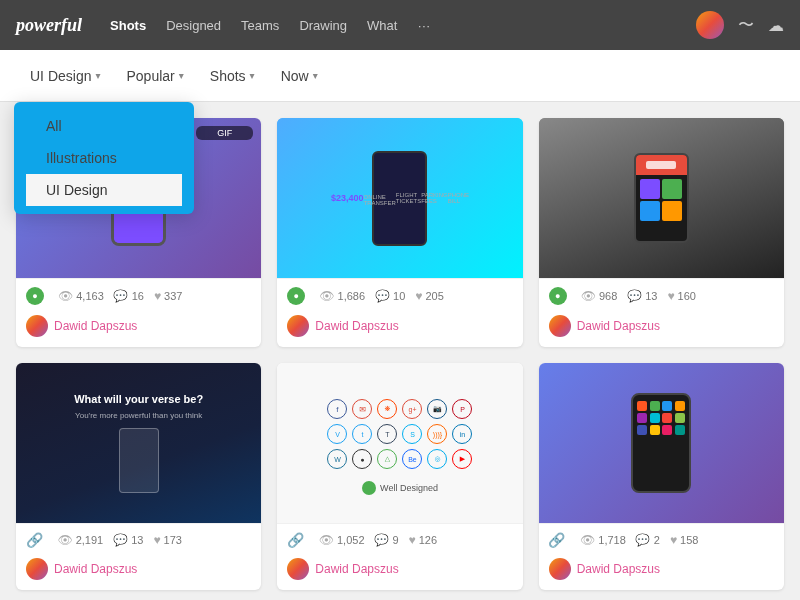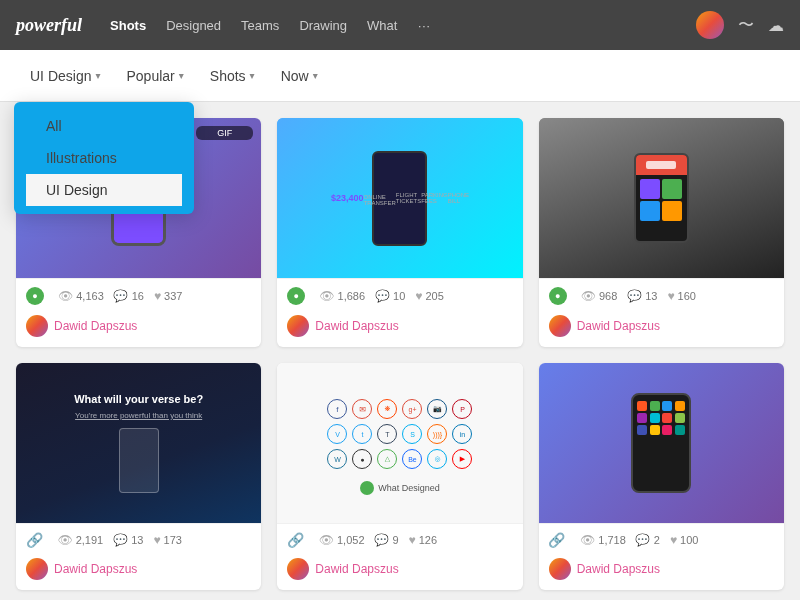--- a/index.html
+++ b/index.html
@@ -180,21 +180,21 @@
 
     
     .verse-content {
       display: flex; flex-direction: column;
       align-items: center; justify-content: center;
       height: 100%;
       background: linear-gradient(160deg, #1a1a2e 0%, #16213e 60%, #0f3460 100%);
       color: white; padding: 12px;
     }
     .verse-title { font-size: 11px; font-weight: 600; text-align: center; margin-bottom: 6px; }
-    .verse-sub { font-size: 8px; text-align: center; color: rgba(255,255,255,0.6); margin-bottom: 8px; text-decoration: underline; }
+    .verse-sub { font-size: 8px; text-align: center; color: rgba(255,255,255,0.6); margin-bottom: 8px; }
     .verse-phone {
       width: 40px; height: 65px;
       background: rgba(255,255,255,0.1);
       border-radius: 4px;
       border: 1px solid rgba(255,255,255,0.3);
     }
 
     
     .app-phone {
       width: 60px; height: 100px;
@@ -382,21 +382,21 @@
           <div style="width:20px;height:20px;border-radius:50%;border:1.5px solid #0077b5;display:flex;align-items:center;justify-content:center;font-size:7px;color:#0077b5;">in</div>
           <div style="width:20px;height:20px;border-radius:50%;border:1.5px solid #21759b;display:flex;align-items:center;justify-content:center;font-size:7px;color:#21759b;">W</div>
           <div style="width:20px;height:20px;border-radius:50%;border:1.5px solid #333;display:flex;align-items:center;justify-content:center;font-size:7px;color:#333;">●</div>
           <div style="width:20px;height:20px;border-radius:50%;border:1.5px solid #4caf50;display:flex;align-items:center;justify-content:center;font-size:7px;color:#4caf50;">△</div>
           <div style="width:20px;height:20px;border-radius:50%;border:1.5px solid #1769ff;display:flex;align-items:center;justify-content:center;font-size:7px;color:#1769ff;">Be</div>
           <div style="width:20px;height:20px;border-radius:50%;border:1.5px solid #00aced;display:flex;align-items:center;justify-content:center;font-size:7px;color:#00aced;">◎</div>
           <div style="width:20px;height:20px;border-radius:50%;border:1.5px solid #ff0000;display:flex;align-items:center;justify-content:center;font-size:7px;color:#ff0000;">▶</div>
         </div>
         <div style="display:flex;align-items:center;gap:4px;margin-top:4px;">
           <div style="width:14px;height:14px;border-radius:50%;background:#4caf50;"></div>
-          <span style="font-size:9px;color:#555;">What Designed</span>
+          <span style="font-size:9px;color:#555;">Well Designed</span>
         </div>
       </div>
     </div>
     <div class="shot-meta">
       <span class="badge-link">🔗</span>
       <span class="meta-icon">👁 <span>1,052</span></span>
       <span class="meta-icon">💬 <span>9</span></span>
       <span class="meta-icon">♥ <span>126</span></span>
     </div>
     <div class="shot-author">
@@ -421,21 +421,21 @@
           <div class="app-dot" style="background:#ffc107;"></div>
           <div class="app-dot" style="background:#e91e63;"></div>
           <div class="app-dot" style="background:#009688;"></div>
         </div>
       </div>
     </div>
     <div class="shot-meta">
       <span class="badge-link">🔗</span>
       <span class="meta-icon">👁 <span>1,718</span></span>
       <span class="meta-icon">💬 <span>2</span></span>
-      <span class="meta-icon">♥ <span>100</span></span>
+      <span class="meta-icon">♥ <span>158</span></span>
     </div>
     <div class="shot-author">
       <div class="avatar"></div>
       <span class="author-name">Dawid Dapszus</span>
     </div>
   </div>
 
 </div>
 
 </body></html>

